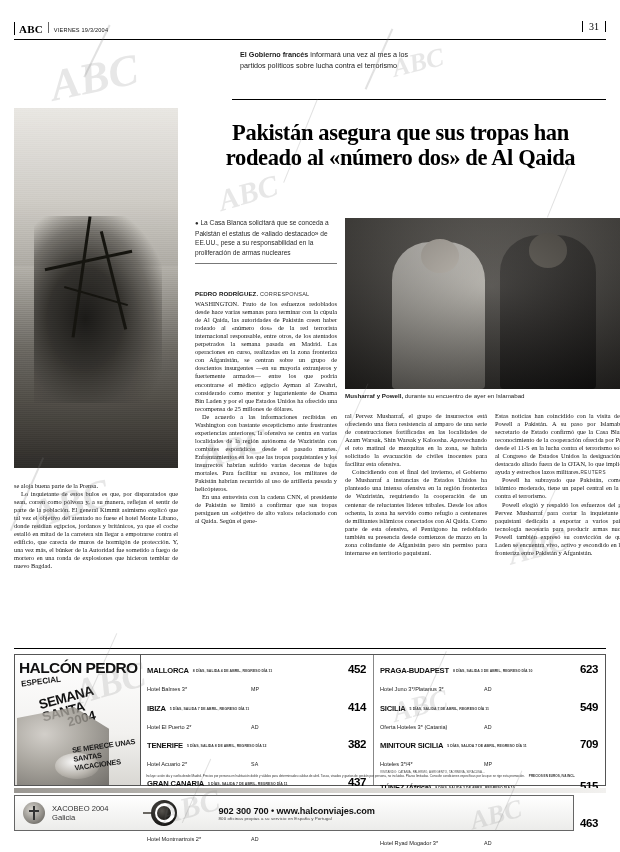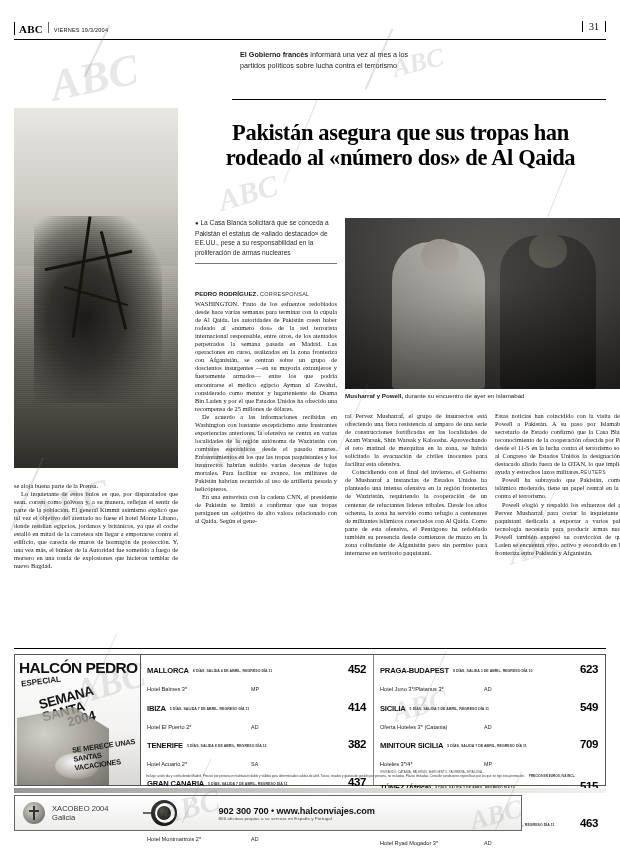--- a/index.html
+++ b/index.html
@@ -147,21 +147,21 @@
               display: inline-block; width: 104px; }
   .ad-regime { font-family: "Liberation Sans", sans-serif; font-size: 5.3px; color: #222;
                display: inline-block; letter-spacing: .2px; }
   .ad-price { position: absolute; right: 2px; top: 4px; font-family: "Liberation Sans", sans-serif;
               font-weight: 700; font-size: 11.5px; color: #000; letter-spacing: -0.4px; }
   .ad-note { font-family: "Liberation Sans", sans-serif; font-size: 3.1px; line-height: 4.2px;
              color: #333; }
   .ad-subnote { font-family: "Liberation Sans", sans-serif; font-size: 2.9px; color: #444;
                 letter-spacing: .1px; }
 
-  .ad-footer { position: absolute; left: 0; top: 146px; width: 508px; height: 36px;
+  .ad-footer { position: absolute; left: 0; top: 146px; width: 560px; height: 36px;
                border: 0.8px solid #666; background: linear-gradient(180deg,#ffffff 0%, #ececea 100%);
                display: flex; align-items: center; }
   .xac-logo { width: 22px; height: 22px; margin-left: 8px; border-radius: 50%;
               background: radial-gradient(circle at 40% 35%, #d9d6d0 0%, #8d8a84 60%, #514f4a 100%);
               position: relative; }
   .xac-cross { position:absolute; left:50%; top:50%; width:2px; height:14px; background:#333; transform: translate(-50%,-50%); }
   .xac-cross2 { position:absolute; left:50%; top:42%; width:10px; height:2px; background:#333; transform: translate(-50%,-50%); }
   .xac-text { margin-left: 7px; font-family: "Liberation Sans", sans-serif; font-size: 7.6px;
               line-height: 9.5px; color: #333; }
   .moon-logo { width: 34px; height: 26px; margin-left: 34px; position: relative; }

